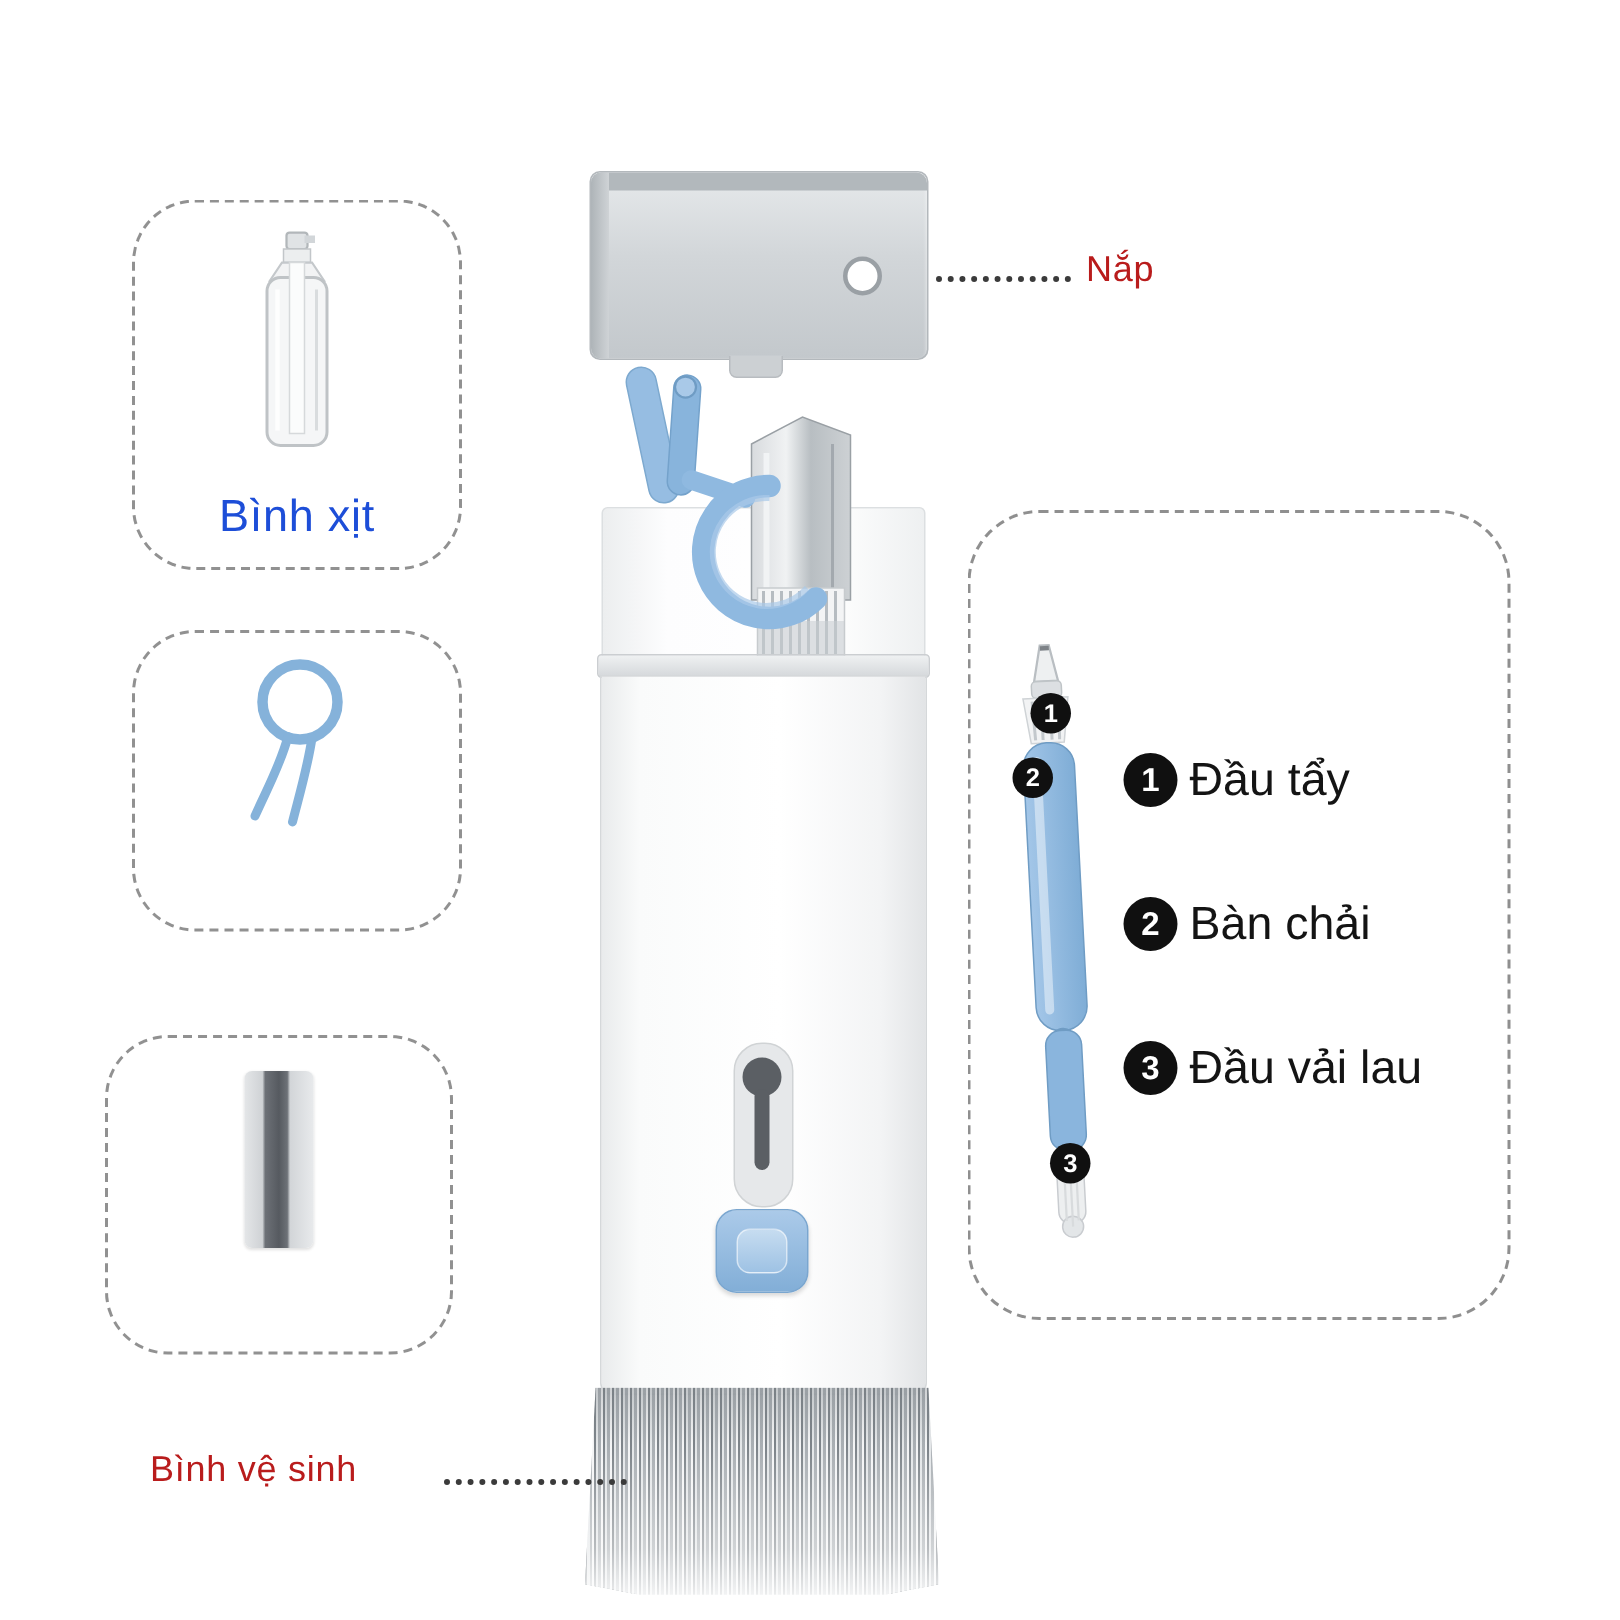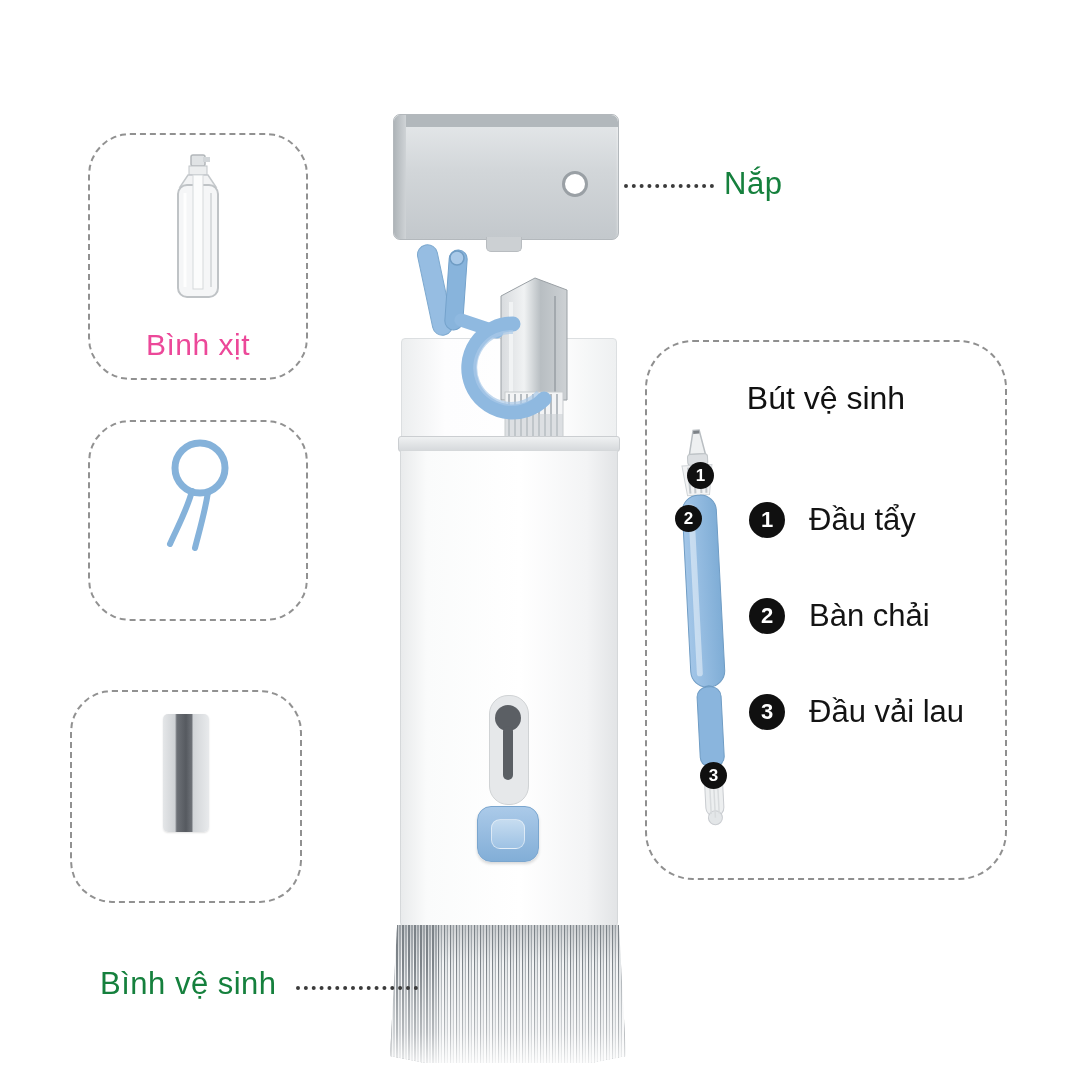--- a/index.html
+++ b/index.html
@@ -8,27 +8,27 @@
     font-family:"Liberation Sans","DejaVu Sans",sans-serif;color:#161616;overflow:hidden;
   }
   .abs{position:absolute;}
 
   
   .callout-box{
     position:absolute;border:2.5px dashed #919191;border-radius:42px;background:#ffffff;
   }
   .callout-label{
     position:absolute;left:0;right:0;bottom:16px;text-align:center;
-    font-size:30px;color:#ec4899;letter-spacing:.5px;
+    font-size:30px;color:#1d4ed8;letter-spacing:.5px;
   }
 
   
   .leader{position:absolute;border-top:4px dotted #3b3b3b;height:0;}
 
-  .big-label{position:absolute;font-size:31px;color:#15803d;letter-spacing:.5px;}
+  .big-label{position:absolute;font-size:24px;color:#b91c1c;letter-spacing:.5px;}
 
   
   .cap{
     position:absolute;left:393px;top:114px;width:224px;height:124px;border-radius:7px;
     background:linear-gradient(180deg,#e6e9eb 0%,#d2d6d9 45%,#c3c8cc 100%);
     border:1px solid #b3b8bc;box-shadow:inset 0 2px 3px rgba(255,255,255,.7);
   }
   .cap-top{position:absolute;left:0;top:0;width:100%;height:12px;background:#b2b8bc;border-radius:7px 7px 0 0;}
   .cap-flange{position:absolute;left:0;top:0;width:12px;height:100%;background:linear-gradient(90deg,#aeb4b8,#cfd3d6);border-radius:7px 0 0 7px;}
   .cap-hole{position:absolute;left:168px;top:56px;width:20px;height:20px;border-radius:50%;background:#ffffff;border:3px solid #9aa0a5;}
@@ -85,21 +85,21 @@
     border:2.5px dashed #8f8f8f;border-radius:48px;background:#ffffff;
   }
   .pen-panel-title{position:absolute;left:0;right:0;top:38px;text-align:center;font-size:32px;font-weight:500;color:#111;}
   .legend{position:absolute;left:102px;top:156px;display:flex;flex-direction:column;gap:52px;}
   .legend-row{display:flex;align-items:center;height:44px;}
   .badge{
     background:#101010;color:#ffffff;border-radius:50%;text-align:center;
     display:flex;align-items:center;justify-content:center;font-weight:700;
   }
   .legend-badge{width:36px;height:36px;font-size:22px;flex:0 0 36px;}
-  .legend-label{margin-left:24px;font-size:31px;color:#141414;}
+  .legend-label{margin-left:8px;font-size:31px;color:#141414;}
   .pen-marker{position:absolute;width:27px;height:27px;font-size:17px;}
 </style>
 </head>
 <body>
 
 <div class="stage">
 
   <div class="cap">
     <div class="cap-top"></div>
     <div class="cap-flange"></div>
@@ -190,21 +190,20 @@
   <div class="slider-btn">
     <div class="slider-btn-inner"></div>
   </div>
 
   <div class="brush"></div>
 
   <div class="big-label" style="left:100px;top:966px;">Bình vệ sinh</div>
   <div class="leader" style="left:296px;top:986px;width:122px;"></div>
 
   <div class="pen-panel">
-    <div class="pen-panel-title">Bút vệ sinh</div>
 
     <svg class="abs" style="left:12px;top:86px;" width="110" height="430" viewBox="0 0 110 430">
       <g transform="rotate(-3 47 210)">
         <polygon points="40,26 56,26 51,2 45,2" fill="#eef0f1" stroke="#b9bec2" stroke-width="1.5"></polygon>
         <line x1="45" y1="4" x2="51" y2="4" stroke="#7d8287" stroke-width="3"></line>
         <rect x="38" y="26" width="20" height="11" rx="3" fill="#dcdfe2" stroke="#bfc4c7" stroke-width="1"></rect>
         <polygon points="32,37 62,37 58,67 36,67" fill="#f2f3f4" stroke="#cfd3d6" stroke-width="1"></polygon>
         <g stroke="#c3c8cc" stroke-width="2">
           <line x1="38" y1="39" x2="39" y2="65"></line>
             <line x1="44" y1="39" x2="44" y2="65"></line>

